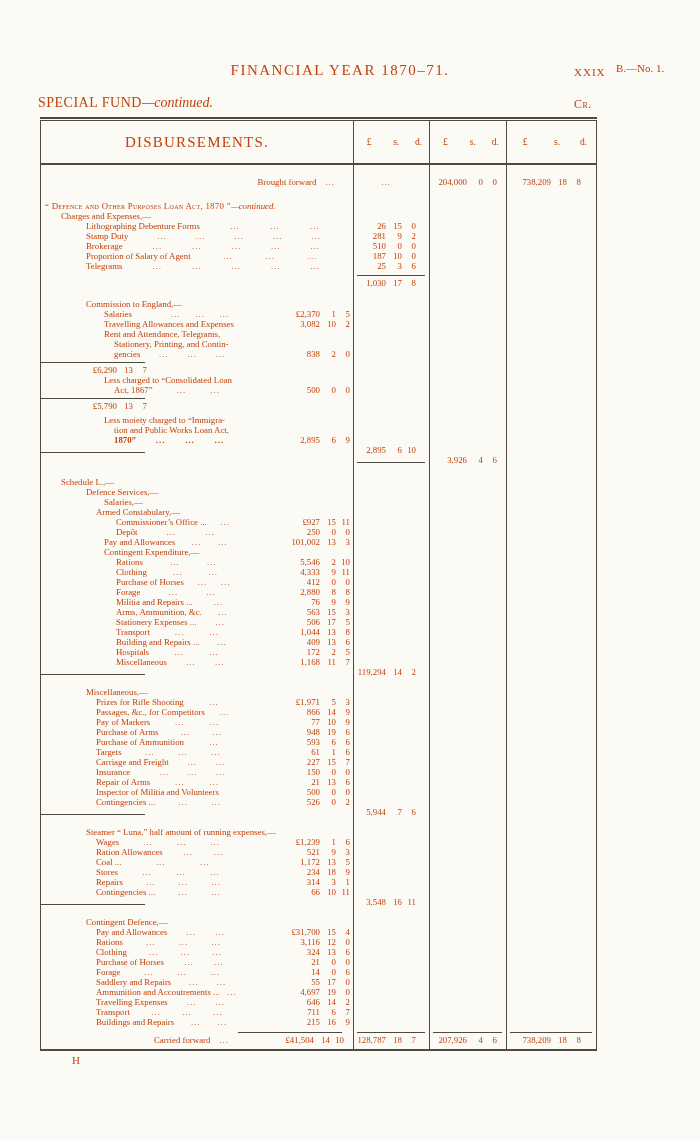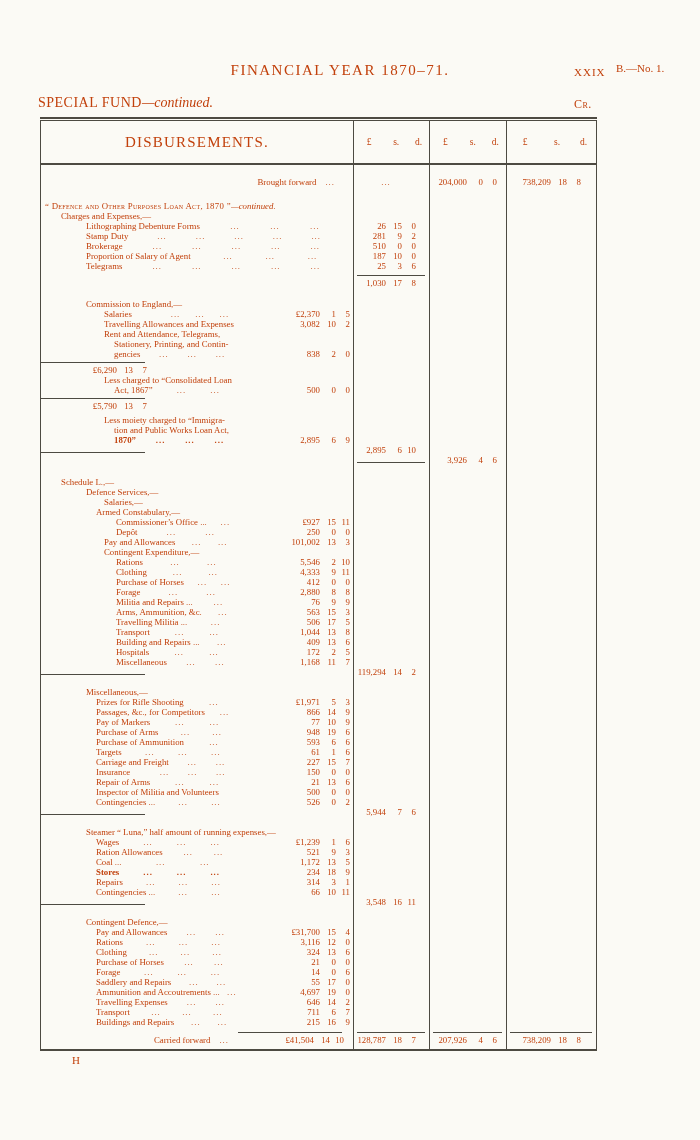--- a/index.html
+++ b/index.html
@@ -784,21 +784,21 @@
             </div>
           </div>
           <div class="tcell money c1"></div>
           <div class="tcell money c2"></div>
           <div class="tcell money c3"></div>
         </div>
         <div class="trow">
           <div class="tcell desc">
             <div class="lblwrap">
               <div class="line" style="padding-left: 75px;">
-                <span>Travelling Militia ...</span>
+                <span>Stationery Expenses ...</span>
                 <div class="dots">
                   <span class="dg">...</span>
                 </div>
               </div>
             </div>
             <div class="innerwrap">
               <div class="amt">
                 <span class="p">506</span>
                 <span class="s">17</span>
                 <span class="d">5</span>
@@ -1282,21 +1282,21 @@
               </div>
             </div>
           </div>
           <div class="tcell money c1"></div>
           <div class="tcell money c2"></div>
           <div class="tcell money c3"></div>
         </div>
         <div class="trow">
           <div class="tcell desc">
             <div class="lblwrap">
-              <div class="line" style="padding-left: 55px; font-weight: bold;">
+              <div class="line" style="padding-left: 55px;">
                 <span>Stores</span>
                 <div class="dots">
                   <span class="dg">...</span>
                   <span class="dg">...</span>
                   <span class="dg">...</span>
                 </div>
               </div>
             </div>
             <div class="innerwrap">
               <div class="amt">

